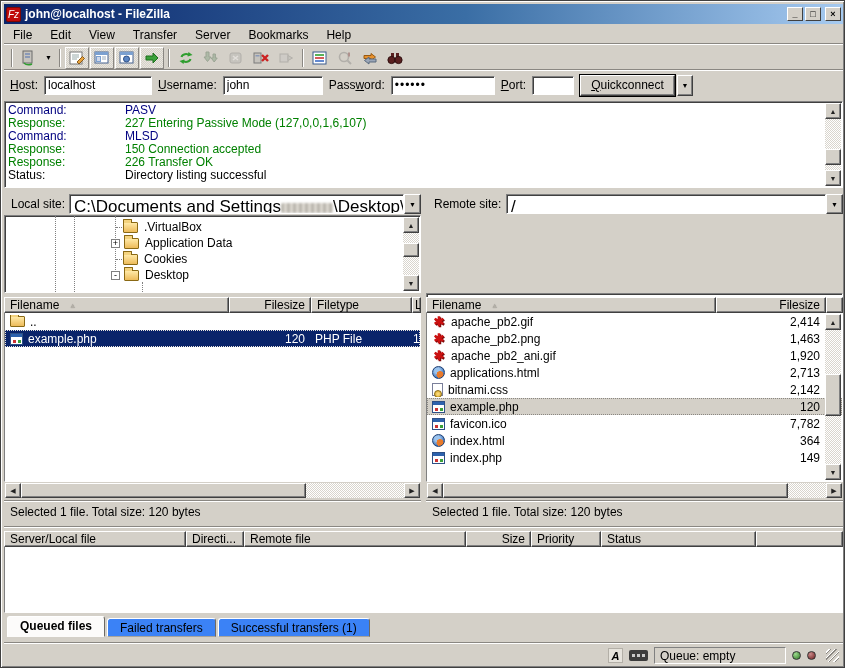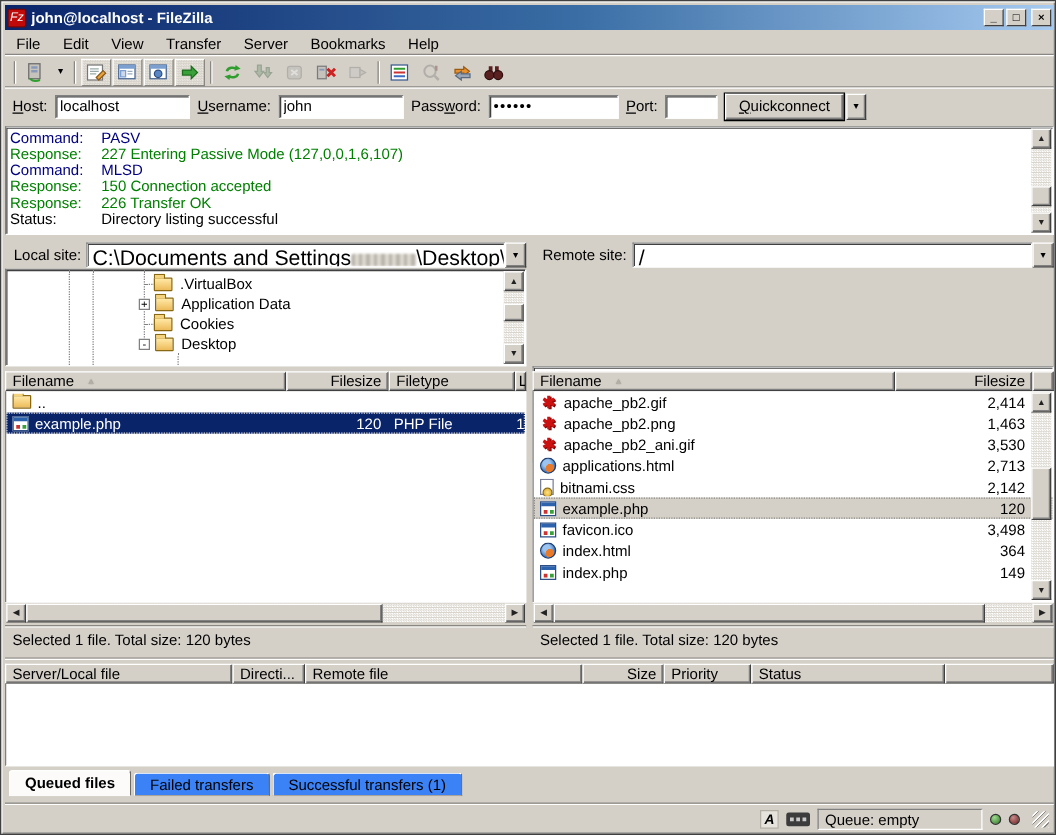--- a/index.html
+++ b/index.html
@@ -38,21 +38,21 @@
     box-shadow:inset 1px 1px 0 #404040;background:#fff;padding:1px 3px;font-size:12px;outline:none;}
   .qc-btn{height:21px;padding:1px 10px;background:#d4d0c8;border:1px solid;
     border-color:#fff #404040 #404040 #fff;box-shadow:inset -1px -1px 0 #808080, 0 0 0 1px #000;font-size:12px;}
   .qc-drop{width:16px;height:21px;background:#d4d0c8;border:1px solid;border-color:#fff #404040 #404040 #fff;
     box-shadow:inset -1px -1px 0 #808080;font-size:7px;display:flex;align-items:center;justify-content:center;}
   
   .sunken{background:#fff;border:1px solid;border-color:#808080 #fff #fff #808080;
     box-shadow:inset 1px 1px 0 #404040;}
   
   .log{left:3px;top:100px;width:839px;height:87px;overflow:hidden;}
-  .log-line{display:flex;height:13px;line-height:13px;font-size:12px;white-space:nowrap;}
+  .log-line{display:flex;height:13px;line-height:13px;font-size:12px;white-space:nowrap;gap:44px;}
   .log-label{width:76px;padding-left:3px;flex:none;}
   .lc{color:#000080;} .lc .log-label{color:#000080;}
   .lr{color:#008000;} .lr .log-label{color:#008000;}
   .ls{color:#000;}
   
   .vscroll{position:absolute;width:16px;background-image:conic-gradient(#fff 25%,#d9d5cd 25% 50%,#fff 50% 75%,#d9d5cd 75%);background-size:2px 2px;}
   .hscroll{position:absolute;height:15px;background-image:conic-gradient(#fff 25%,#d9d5cd 25% 50%,#fff 50% 75%,#d9d5cd 75%);background-size:2px 2px;}
   .sbtn{position:absolute;background:#d4d0c8;border:1px solid;border-color:#fff #404040 #404040 #fff;
     box-shadow:inset -1px -1px 0 #808080;display:flex;align-items:center;justify-content:center;
     font-size:7px;line-height:7px;color:#222;}
@@ -423,21 +423,21 @@
           <span class="fi icon-img">✱</span>
           <span>apache_pb2.png</span>
         </span>
       <span class="cell num" style="width:108px;">1,463</span>
     </div>
     <div class="lrow">
       <span class="cell" style="width:290px;">
           <span class="fi icon-img">✱</span>
           <span>apache_pb2_ani.gif</span>
         </span>
-      <span class="cell num" style="width:108px;">3,530</span>
+      <span class="cell num" style="width:108px;">1,920</span>
     </div>
     <div class="lrow">
       <span class="cell" style="width:290px;">
           <span class="fi icon-html"></span>
           <span>applications.html</span>
         </span>
       <span class="cell num" style="width:108px;">2,713</span>
     </div>
     <div class="lrow">
       <span class="cell" style="width:290px;">
@@ -451,21 +451,21 @@
           <span class="fi icon-app"></span>
           <span>example.php</span>
         </span>
       <span class="cell num" style="width:108px;">120</span>
     </div>
     <div class="lrow">
       <span class="cell" style="width:290px;">
           <span class="fi icon-app"></span>
           <span>favicon.ico</span>
         </span>
-      <span class="cell num" style="width:108px;">3,498</span>
+      <span class="cell num" style="width:108px;">7,782</span>
     </div>
     <div class="lrow">
       <span class="cell" style="width:290px;">
           <span class="fi icon-html"></span>
           <span>index.html</span>
         </span>
       <span class="cell num" style="width:108px;">364</span>
     </div>
     <div class="lrow">
       <span class="cell" style="width:290px;">

